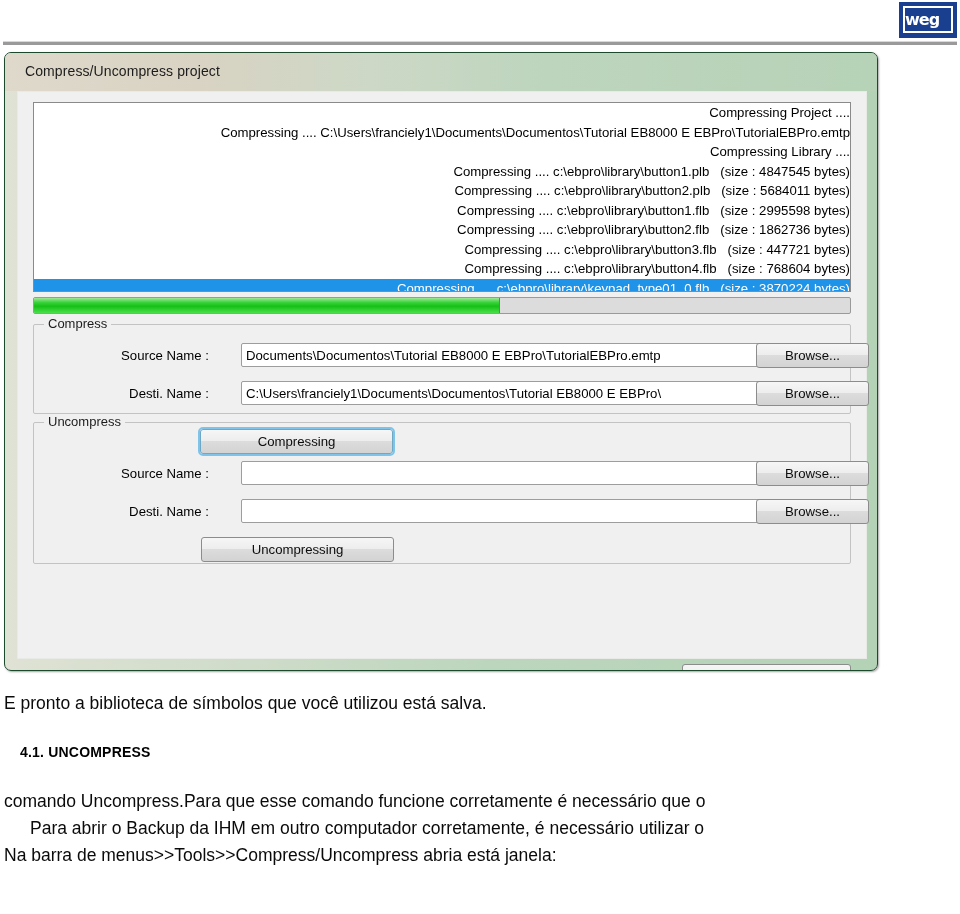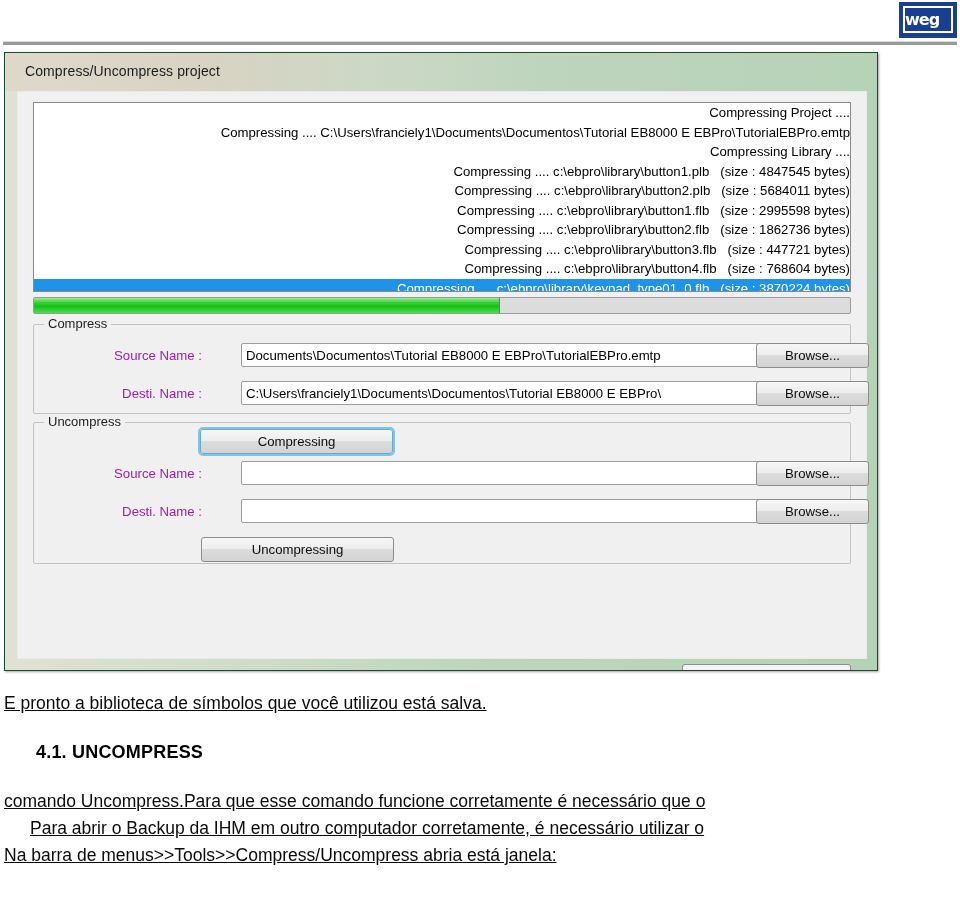--- a/index.html
+++ b/index.html
@@ -53,21 +53,21 @@
     border-top: 1px solid #d8d8d8;
   }
 
   
   .app-window {
     position: absolute;
     left: 4px; top: 52px;
     width: 874px; height: 619px;
     background: linear-gradient(to right, #dfe2d4 0%, #cfdcc9 28%, #bcd6bd 55%, #b4d2b6 100%);
     border: 1px solid #1d4a2c;
-    border-radius: 0;
+    border-radius: 7px;
     box-sizing: border-box;
     box-shadow: 1px 1px 2px rgba(0,0,0,0.35);
     overflow: hidden;
   }
   .window-titlebar {
     position: absolute;
     left: 0; top: 0;
     width: 100%; height: 38px;
     background: linear-gradient(to right, #ded9cb 0%, #d9d3c3 22%, #cdd8c6 42%, #bdd5bd 62%, #b6d2b7 100%);
   }
@@ -150,26 +150,26 @@
   #group-uncompress { left: 15px; top: 330px; width: 818px; height: 142px; }
 
   .field-row {
     position: absolute;
     left: 0;
     width: 100%;
     height: 25px;
   }
   .field-label {
     position: absolute;
-    left: 8px;
+    left: 15px;
     width: 160px;
     text-align: right;
     font-size: 13.2px;
     line-height: 25px;
-    color: #a21caf;
+    color: #000000;
     white-space: nowrap;
   }
   .text-input {
     position: absolute;
     left: 186px;
     width: 528px;
     height: 24px;
     background: #ffffff;
     border: 1px solid #9d9d9d;
     box-sizing: border-box;
@@ -228,26 +228,25 @@
     left: 0;
     top: 690px;
     width: 960px;
   }
   .doc-line {
     font-family: "Liberation Sans", sans-serif;
     font-size: 17.5px;
     line-height: 27px;
     color: #0a0a0a;
     margin: 0;
-    text-decoration: underline;
   }
   .doc-intro { margin-left: 4px; margin-bottom: 22px; }
   .doc-heading {
-    margin-left: 36px;
-    font-size: 18px;
+    margin-left: 20px;
+    font-size: 14px;
     font-weight: 700;
     line-height: 27px;
     margin-bottom: 22px;
     letter-spacing: 0.2px;
   }
   .doc-para { margin-left: 30px; }
   .doc-para-last { margin-left: 4px; margin-top: 0px; }
 </style>
 </head>
 <body>

